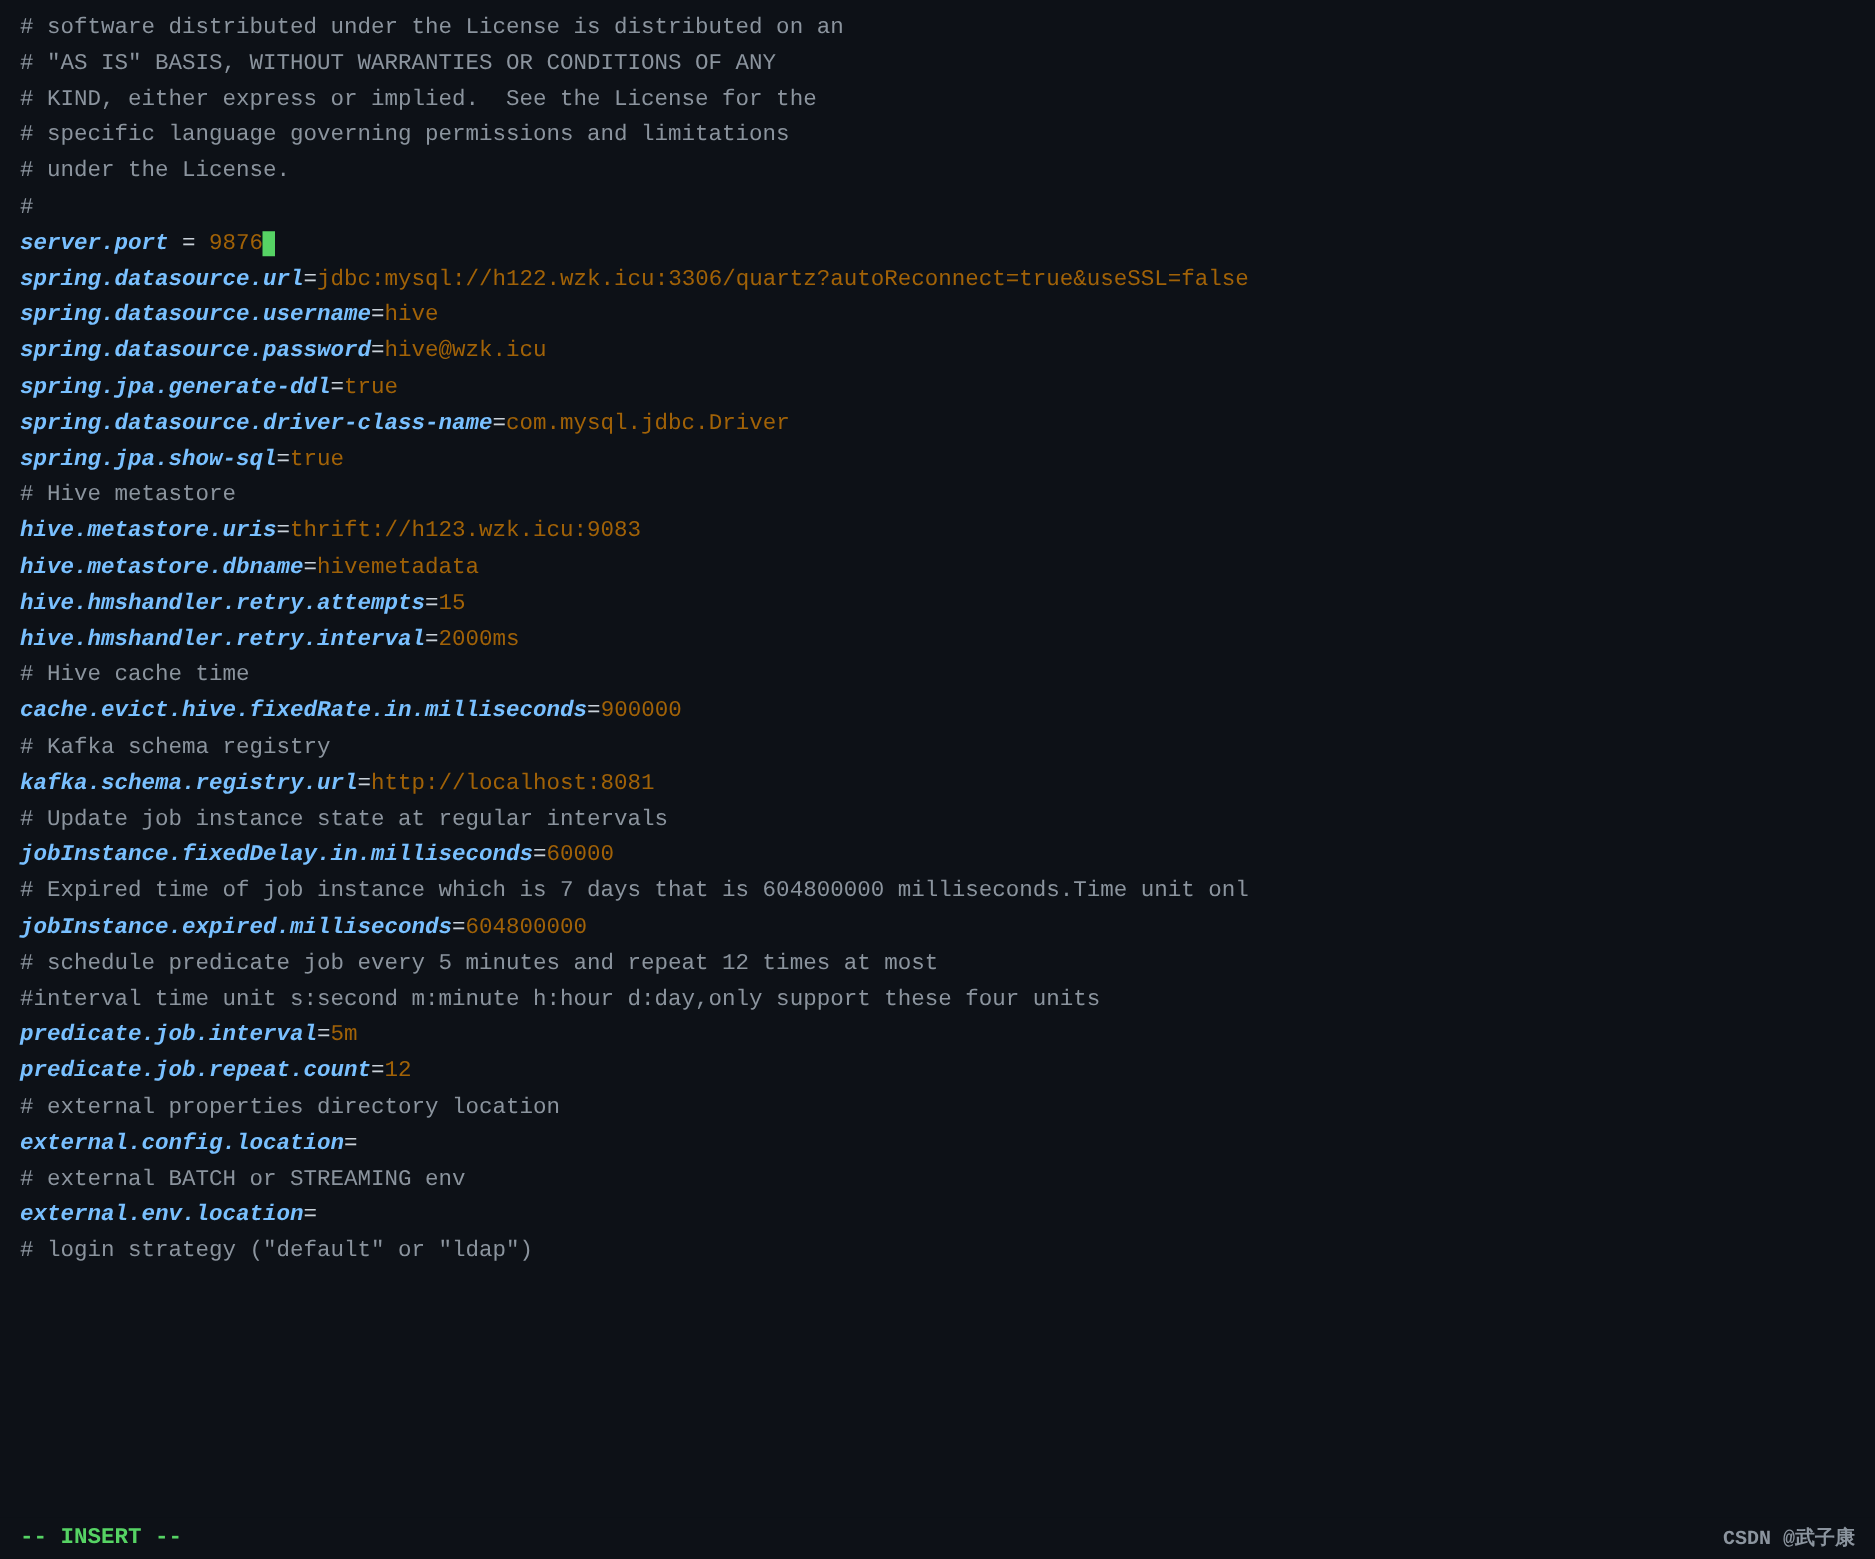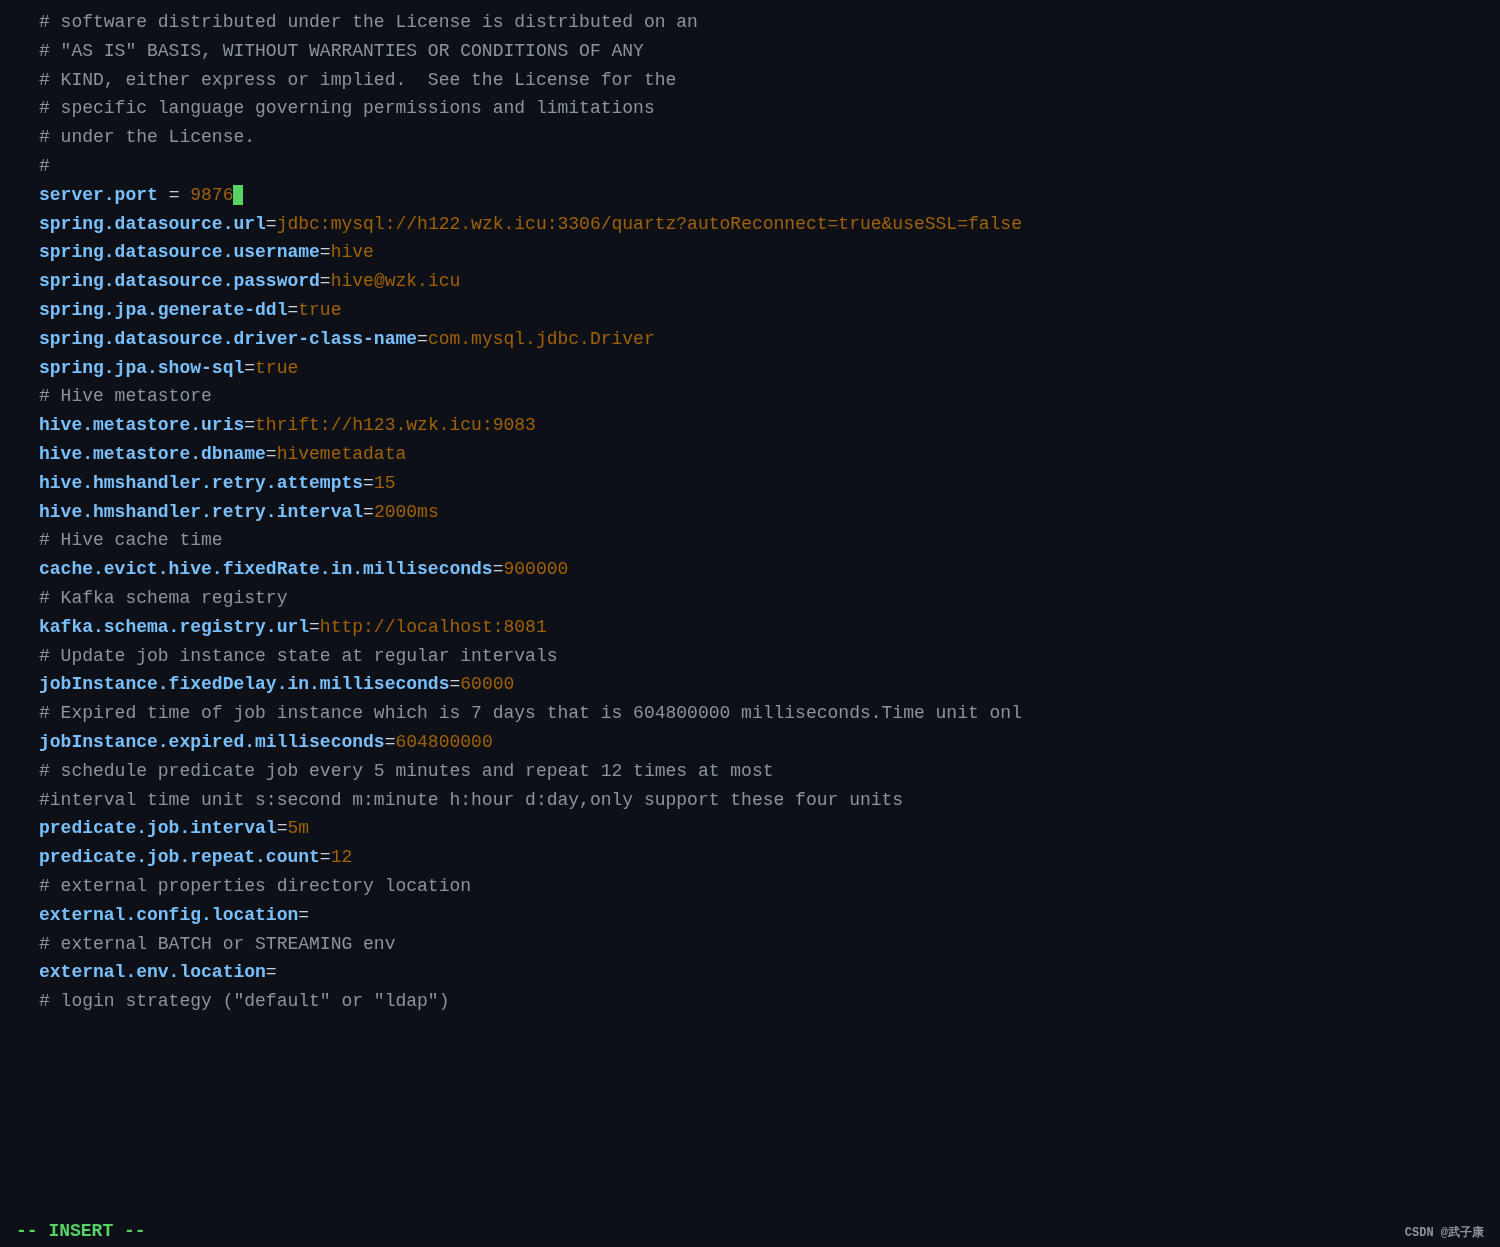--- a/index.html
+++ b/index.html
@@ -10,55 +10,54 @@
       color: #c9d1d9;
       width: 1500px;
       height: 1247px;
       overflow: hidden;
       position: relative;
     }
     .code-container {
       padding: 8px 0;
       line-height: 1.6;
       white-space: pre;
-      margin-left: 23px;
     }
     .line {
       display: block;
       padding: 0 16px;
       min-height: 28px;
     }
     .comment { color: #8b949e; }
-    .key { color: #79c0ff; font-weight: bold; }
+    .key { color: #79c0ff; font-weight: bold; font-style: italic; }
     .equals { color: #c9d1d9; }
     .value { color: #a16207; }
     .cursor {
       display: inline-block;
       background: #56d364;
       width: 10px;
       height: 20px;
       vertical-align: text-bottom;
     }
     .status-bar {
       position: absolute;
       bottom: 0;
       left: 0;
       right: 0;
       background: #0d1117;
       padding: 6px 16px;
       display: flex;
       justify-content: space-between;
-      align-items: flex-end;
+      align-items: flex-start;
       color: #56d364;
       font-weight: bold;
       font-size: 18px;
     }
     .watermark {
       color: #8b949e;
-      font-size: 12px;
+      font-size: 16px;
     }
   </style>
 </head>
 <body>
 
 <div class="code-container"><span class="line"><span class="comment"># software distributed under the License is distributed on an</span></span><span class="line"><span class="comment"># "AS IS" BASIS, WITHOUT WARRANTIES OR CONDITIONS OF ANY</span></span><span class="line"><span class="comment"># KIND, either express or implied.  See the License for the</span></span><span class="line"><span class="comment"># specific language governing permissions and limitations</span></span><span class="line"><span class="comment"># under the License.</span></span><span class="line"><span class="comment">#</span></span><span class="line"><span class="key">server.port</span><span class="equals"> = </span><span class="value">9876</span><span class="cursor"></span></span><span class="line"><span class="key">spring.datasource.url</span><span class="equals">=</span><span class="value">jdbc:mysql://h122.wzk.icu:3306/quartz?autoReconnect=true&amp;useSSL=false</span></span><span class="line"><span class="key">spring.datasource.username</span><span class="equals">=</span><span class="value">hive</span></span><span class="line"><span class="key">spring.datasource.password</span><span class="equals">=</span><span class="value">hive@wzk.icu</span></span><span class="line"><span class="key">spring.jpa.generate-ddl</span><span class="equals">=</span><span class="value">true</span></span><span class="line"><span class="key">spring.datasource.driver-class-name</span><span class="equals">=</span><span class="value">com.mysql.jdbc.Driver</span></span><span class="line"><span class="key">spring.jpa.show-sql</span><span class="equals">=</span><span class="value">true</span></span><span class="line"><span class="comment"># Hive metastore</span></span><span class="line"><span class="key">hive.metastore.uris</span><span class="equals">=</span><span class="value">thrift://h123.wzk.icu:9083</span></span><span class="line"><span class="key">hive.metastore.dbname</span><span class="equals">=</span><span class="value">hivemetadata</span></span><span class="line"><span class="key">hive.hmshandler.retry.attempts</span><span class="equals">=</span><span class="value">15</span></span><span class="line"><span class="key">hive.hmshandler.retry.interval</span><span class="equals">=</span><span class="value">2000ms</span></span><span class="line"><span class="comment"># Hive cache time</span></span><span class="line"><span class="key">cache.evict.hive.fixedRate.in.milliseconds</span><span class="equals">=</span><span class="value">900000</span></span><span class="line"><span class="comment"># Kafka schema registry</span></span><span class="line"><span class="key">kafka.schema.registry.url</span><span class="equals">=</span><span class="value">http://localhost:8081</span></span><span class="line"><span class="comment"># Update job instance state at regular intervals</span></span><span class="line"><span class="key">jobInstance.fixedDelay.in.milliseconds</span><span class="equals">=</span><span class="value">60000</span></span><span class="line"><span class="comment"># Expired time of job instance which is 7 days that is 604800000 milliseconds.Time unit onl</span></span><span class="line"><span class="key">jobInstance.expired.milliseconds</span><span class="equals">=</span><span class="value">604800000</span></span><span class="line"><span class="comment"># schedule predicate job every 5 minutes and repeat 12 times at most</span></span><span class="line"><span class="comment">#interval time unit s:second m:minute h:hour d:day,only support these four units</span></span><span class="line"><span class="key">predicate.job.interval</span><span class="equals">=</span><span class="value">5m</span></span><span class="line"><span class="key">predicate.job.repeat.count</span><span class="equals">=</span><span class="value">12</span></span><span class="line"><span class="comment"># external properties directory location</span></span><span class="line"><span class="key">external.config.location</span><span class="equals">=</span><span class="value"></span></span><span class="line"><span class="comment"># external BATCH or STREAMING env</span></span><span class="line"><span class="key">external.env.location</span><span class="equals">=</span><span class="value"></span></span><span class="line"><span class="comment"># login strategy ("default" or "ldap")</span></span></div>
 
 <div class="status-bar">
   <span>-- INSERT --</span>
   <span class="watermark">CSDN @武子康</span>

